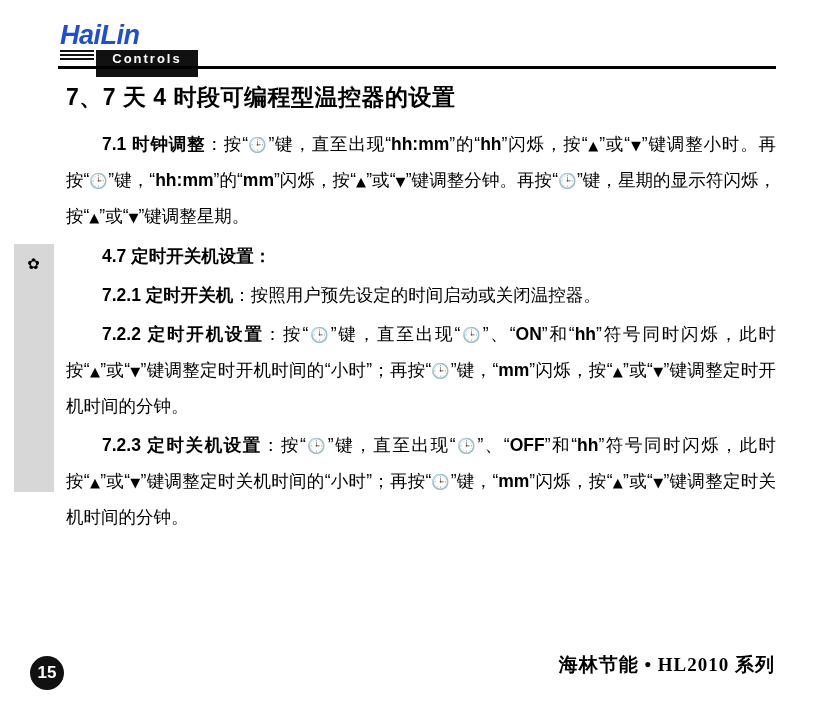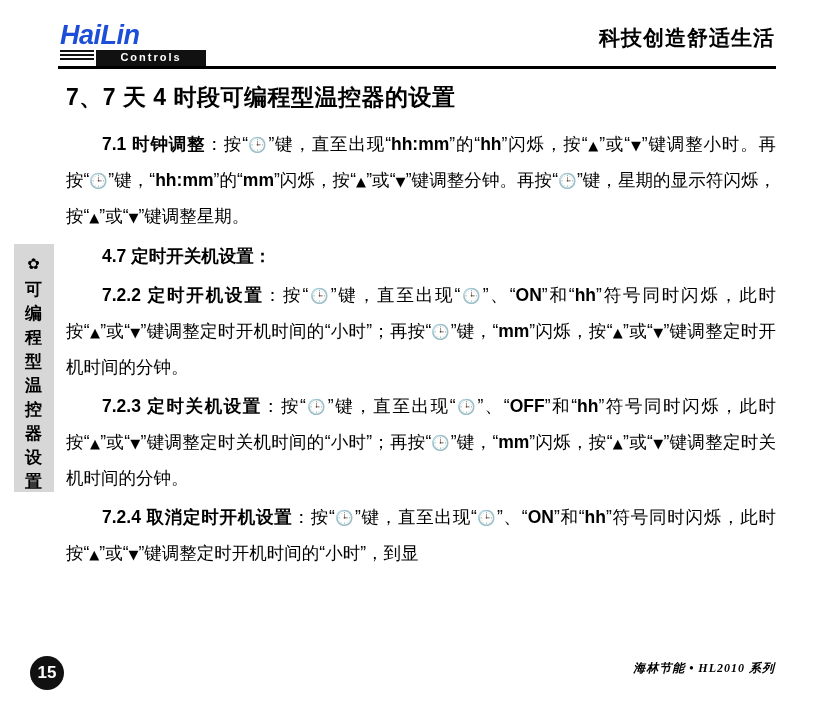--- a/index.html
+++ b/index.html
@@ -43,27 +43,27 @@
     font-size: 27px;
     letter-spacing: -0.5px;
     line-height: 27px;
     color: #1d4ed8;
   }
   .logo-sub {
     margin-top: 1px;
     background: #111;
     color: #fff;
     font-family: "Liberation Sans", "DejaVu Sans", sans-serif;
-    font-size: 11px;
+    font-size: 13px;
     font-weight: bold;
     letter-spacing: 2px;
     text-align: center;
-    width: 110px;
+    width: 102px;
     margin-left: 36px;
-    padding: 1px 0 3px 0;
+    padding: 1px 0 11px 0;
   }
   .logo-bars {
     position: absolute;
     left: 0px;
     top: 28px;
     width: 34px;
     height: 10px;
     background:
       repeating-linear-gradient(to bottom, #111 0px, #111 2px, #fff 2px, #fff 4px);
   }
@@ -174,56 +174,53 @@
     color: #fff;
     font-family: "Liberation Sans", "DejaVu Sans", sans-serif;
     font-size: 17px;
     font-weight: bold;
     text-align: center;
     line-height: 34px;
   }
   .footer-right {
     position: absolute;
     right: 60px;
-    top: 12px;
+    top: 4px;
     font-family: "Liberation Serif", "DejaVu Serif", serif;
-    font-style: italic;
-    font-weight: bold;
-    font-size: 12px;
+    font-weight: bold;
+    font-size: 19px;
     letter-spacing: 1px;
   }
 </style>
 </head>
 <body>
 
 <div class="page">
 
   <div class="header">
     <div class="logo-wrap">
       <div class="logo-main">HaiLin</div>
       <div class="logo-sub">Controls</div>
       <div class="logo-bars"></div>
     </div>
-    <div class="header-slogan">科技创造舒适生活</div>
     <div class="header-rule"></div>
   </div>
 
   <div class="side-tab">
     <span class="gear">✿</span>
-    <span class="vtext">可编程型温控器设置</span>
   </div>
 
   <div class="content">
     <h1 class="doc-title">7、7 天 4 时段可编程型温控器的设置</h1>
     <div>
       <p class="para indent"><span class="b">7.1 时钟调整</span>：按“<span class="clk">🕒</span>”键，直至出现“<span class="b">hh:mm</span>”的“<span class="b">hh</span>”闪烁，按“<span class="tri">▲</span>”或“<span class="tri">▼</span>”键调整小时。再按“<span class="clk">🕒</span>”键，“<span class="b">hh:mm</span>”的“<span class="b">mm</span>”闪烁，按“<span class="tri">▲</span>”或“<span class="tri">▼</span>”键调整分钟。再按“<span class="clk">🕒</span>”键，星期的显示符闪烁，按“<span class="tri">▲</span>”或“<span class="tri">▼</span>”键调整星期。</p>
       <p class="para indent"><span class="b">4.7 定时开关机设置：</span></p>
+      <p class="para indent"><span class="b">7.2.1 定时开关机</span>：按照用户预先设定的时间启动或关闭温控器。</p>
       <p class="para indent"><span class="b">7.2.2 定时开机设置</span>：按“<span class="clk">🕒</span>”键，直至出现“<span class="clk">🕒</span>”、“<span class="b">ON</span>”和“<span class="b">hh</span>”符号同时闪烁，此时按“<span class="tri">▲</span>”或“<span class="tri">▼</span>”键调整定时开机时间的“小时”；再按“<span class="clk">🕒</span>”键，“<span class="b">mm</span>”闪烁，按“<span class="tri">▲</span>”或“<span class="tri">▼</span>”键调整定时开机时间的分钟。</p>
       <p class="para indent"><span class="b">7.2.3 定时关机设置</span>：按“<span class="clk">🕒</span>”键，直至出现“<span class="clk">🕒</span>”、“<span class="b">OFF</span>”和“<span class="b">hh</span>”符号同时闪烁，此时按“<span class="tri">▲</span>”或“<span class="tri">▼</span>”键调整定时关机时间的“小时”；再按“<span class="clk">🕒</span>”键，“<span class="b">mm</span>”闪烁，按“<span class="tri">▲</span>”或“<span class="tri">▼</span>”键调整定时关机时间的分钟。</p>
-      <p class="para indent"><span class="b">7.2.4 取消定时开机设置</span>：按“<span class="clk">🕒</span>”键，直至出现“<span class="clk">🕒</span>”、“<span class="b">ON</span>”和“<span class="b">hh</span>”符号同时闪烁，此时按“<span class="tri">▲</span>”或“<span class="tri">▼</span>”键调整定时开机时间的“小时”，到显</p>
     </div>
   </div>
 
   <div class="footer">
     <div class="page-num">15</div>
     <div class="footer-right">海林节能 • HL2010 系列</div>
   </div>
 
 </div>
 

